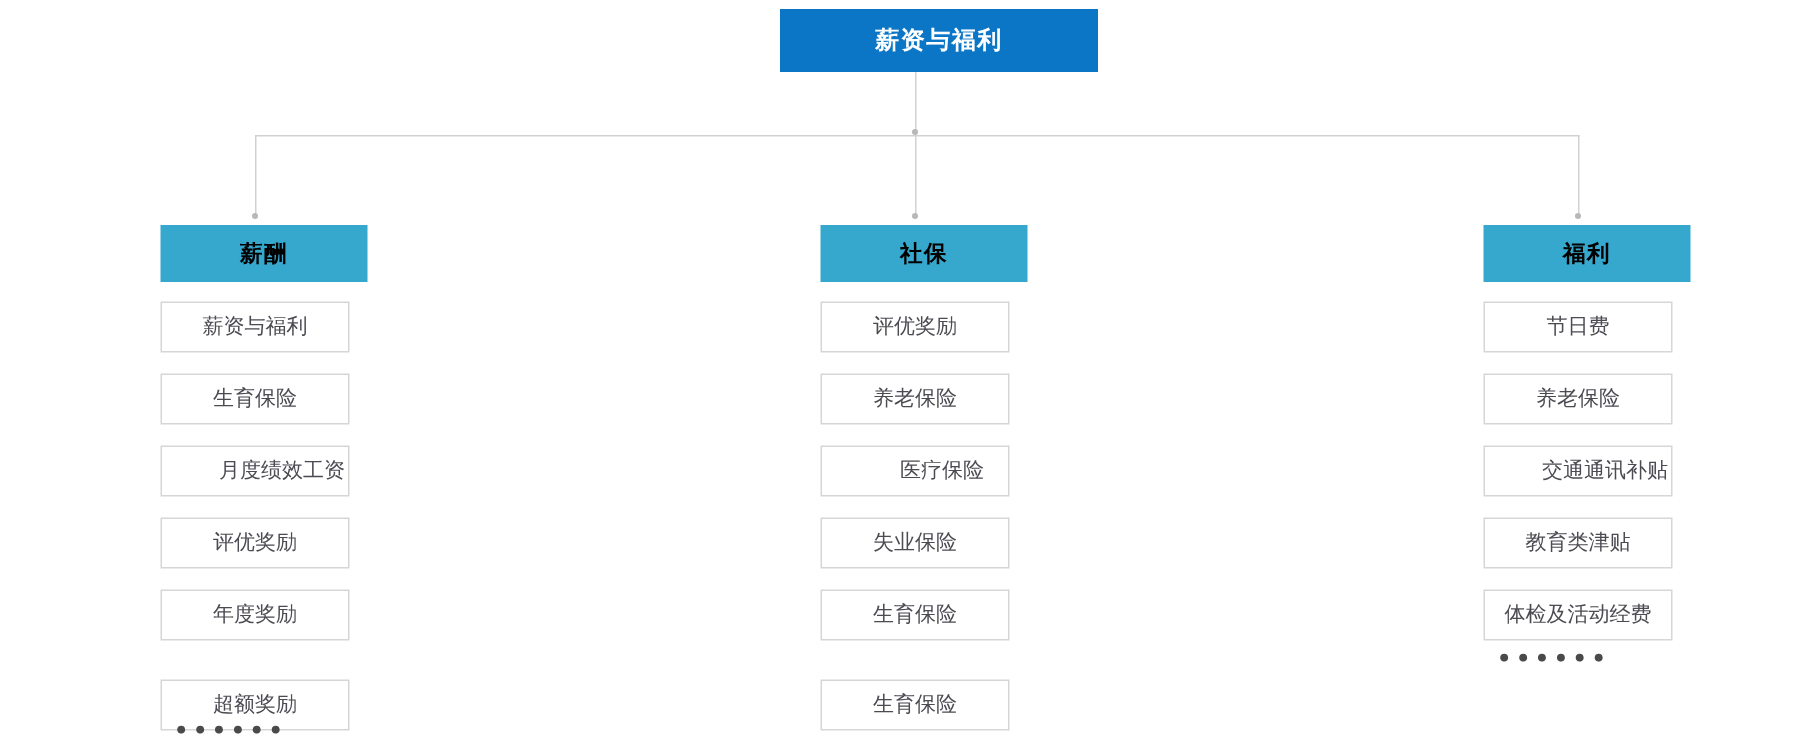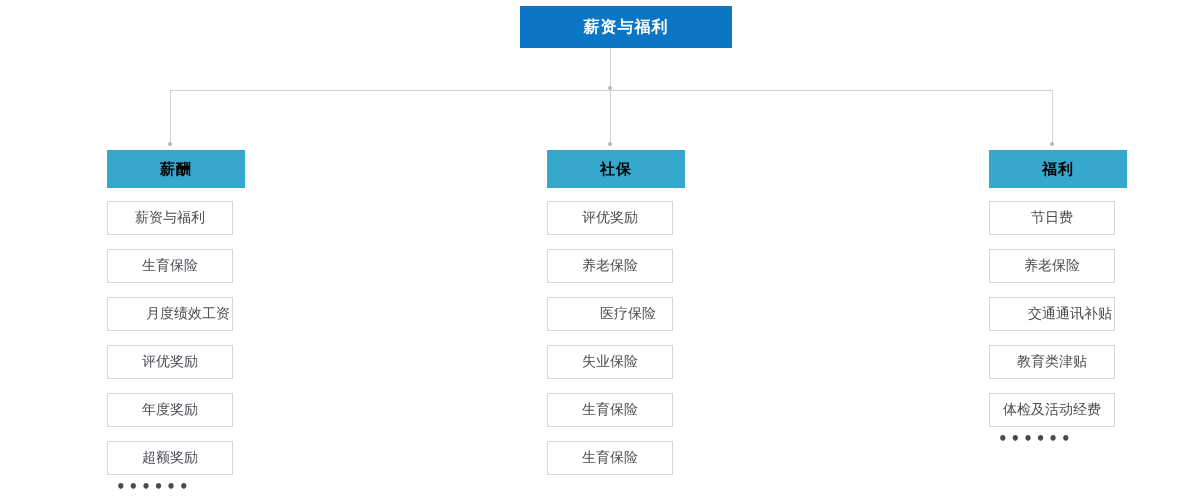--- a/index.html
+++ b/index.html
@@ -32,21 +32,21 @@
     width:126px;height:34px;
     background:#ffffff;
     border:1px solid var(--item-border);
     color:var(--item-text);
     font-size:14px;
   }
   .col0{left:107px;}
   .col1{left:547px;}
   .col2{left:989px;}
   .r0{top:201px;} .r1{top:249px;} .r2{top:297px;padding-left:36px;}
-  .r3{top:345px;} .r4{top:393px;} .r5{top:441px;}
+  .r3{top:345px;} .r4{top:393px;} .r5{top:453px;}
   .line{position:absolute;background:var(--line);}
   .vline{width:1px;}
   .hline{height:1px;}
   .enddot{
     position:absolute;width:4px;height:4px;border-radius:50%;
     background:var(--dot-end);
   }
   .ellipsis{
     position:absolute;
     color:var(--ellipsis);

